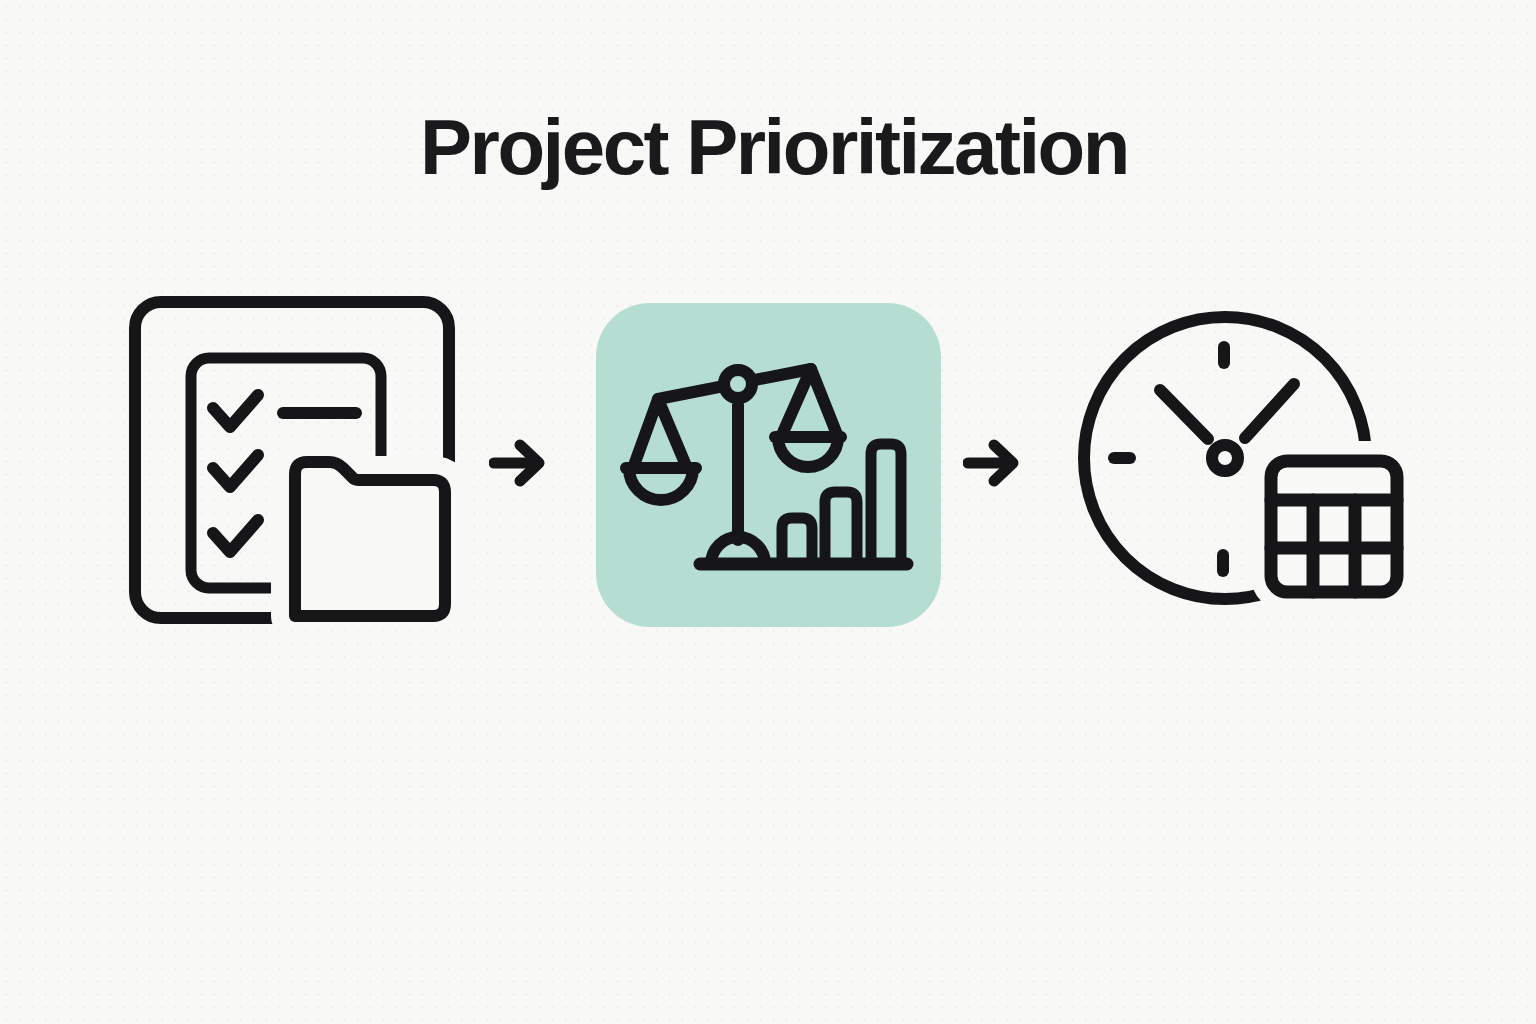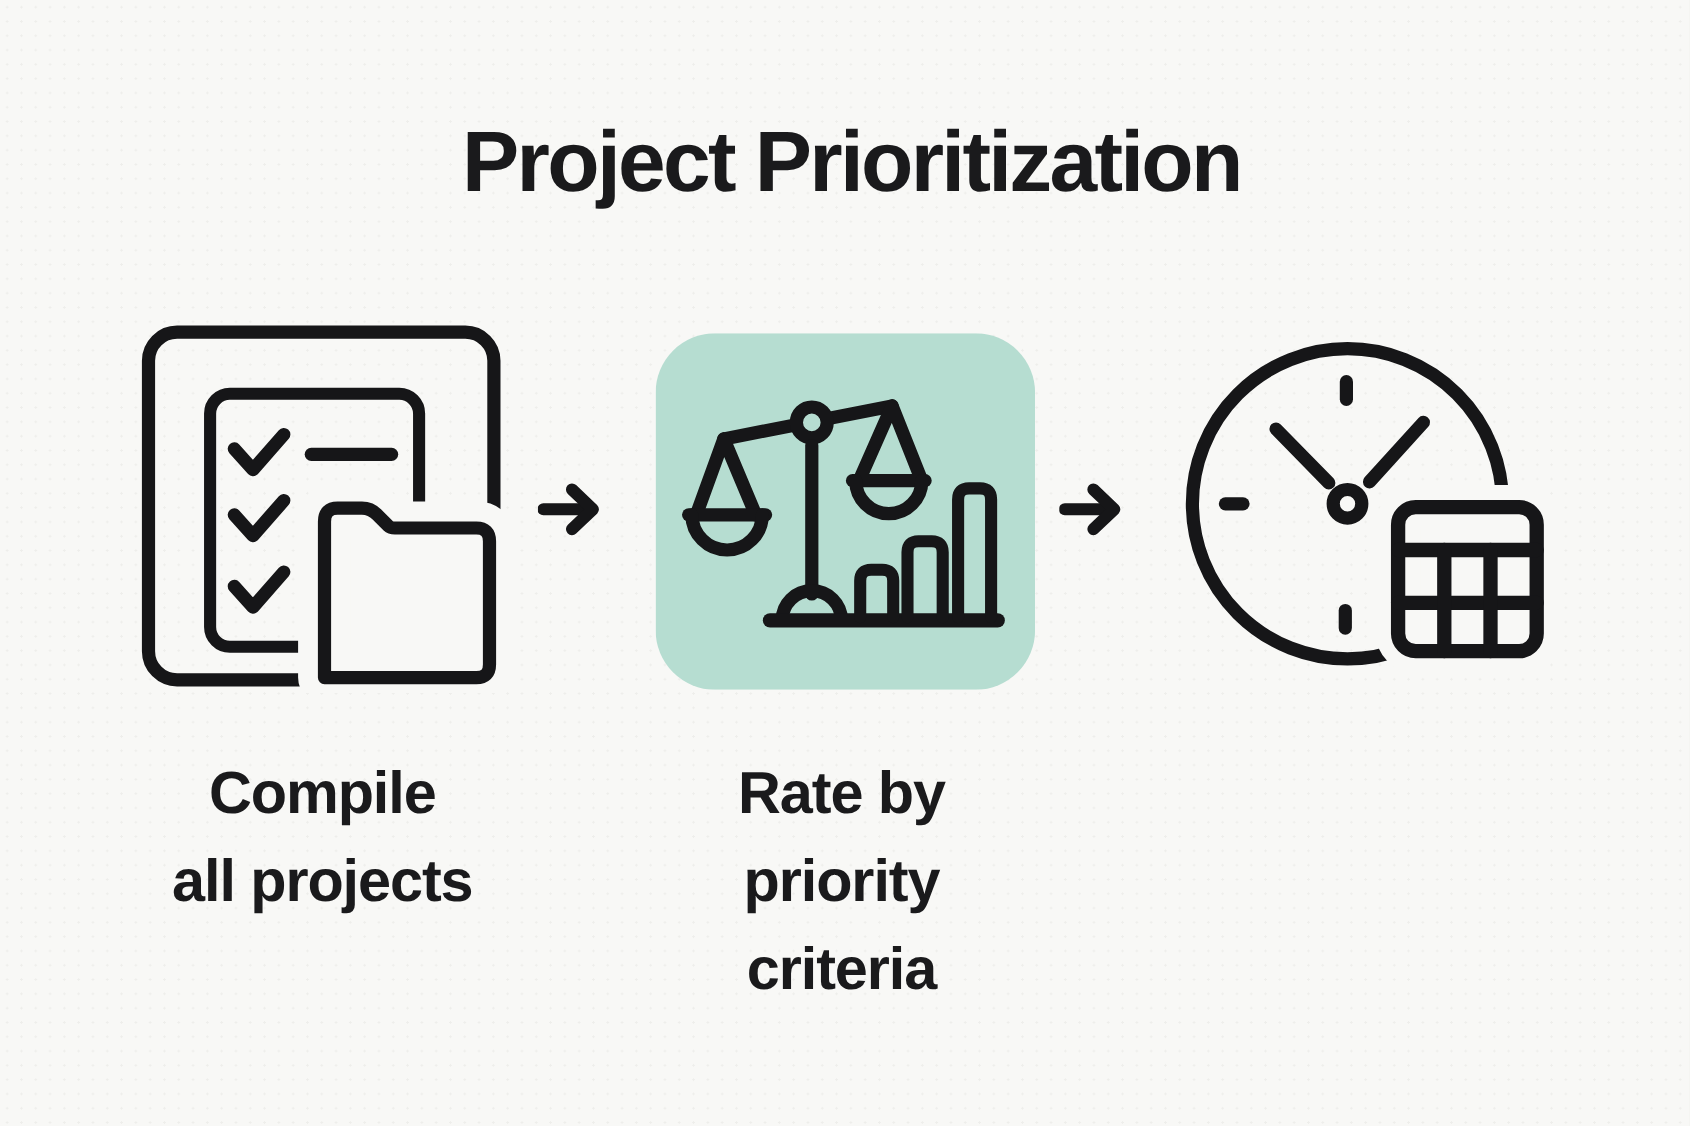--- a/index.html
+++ b/index.html
@@ -129,19 +129,14 @@
 
       <rect class="halo" x="206" y="161" width="126" height="131" rx="16" stroke-width="40"></rect>
       <rect class="ink" x="206" y="161" width="126" height="131" rx="16" stroke-width="13" fill="#f8f8f6"></rect>
       <path class="ink" stroke-width="13" d="M206,200 H332"></path>
       <path class="ink" stroke-width="13" d="M206,248 H332"></path>
       <path class="ink" stroke-width="13" d="M248,200 V292"></path>
       <path class="ink" stroke-width="13" d="M290,200 V292"></path>
     </svg>
   </div>
 
-  <p class="step-label label1">Compile
-all projects</p>
-  <p class="step-label label2">Rate by
-priority
-criteria</p>
 
 </div>
 
 </body></html>

